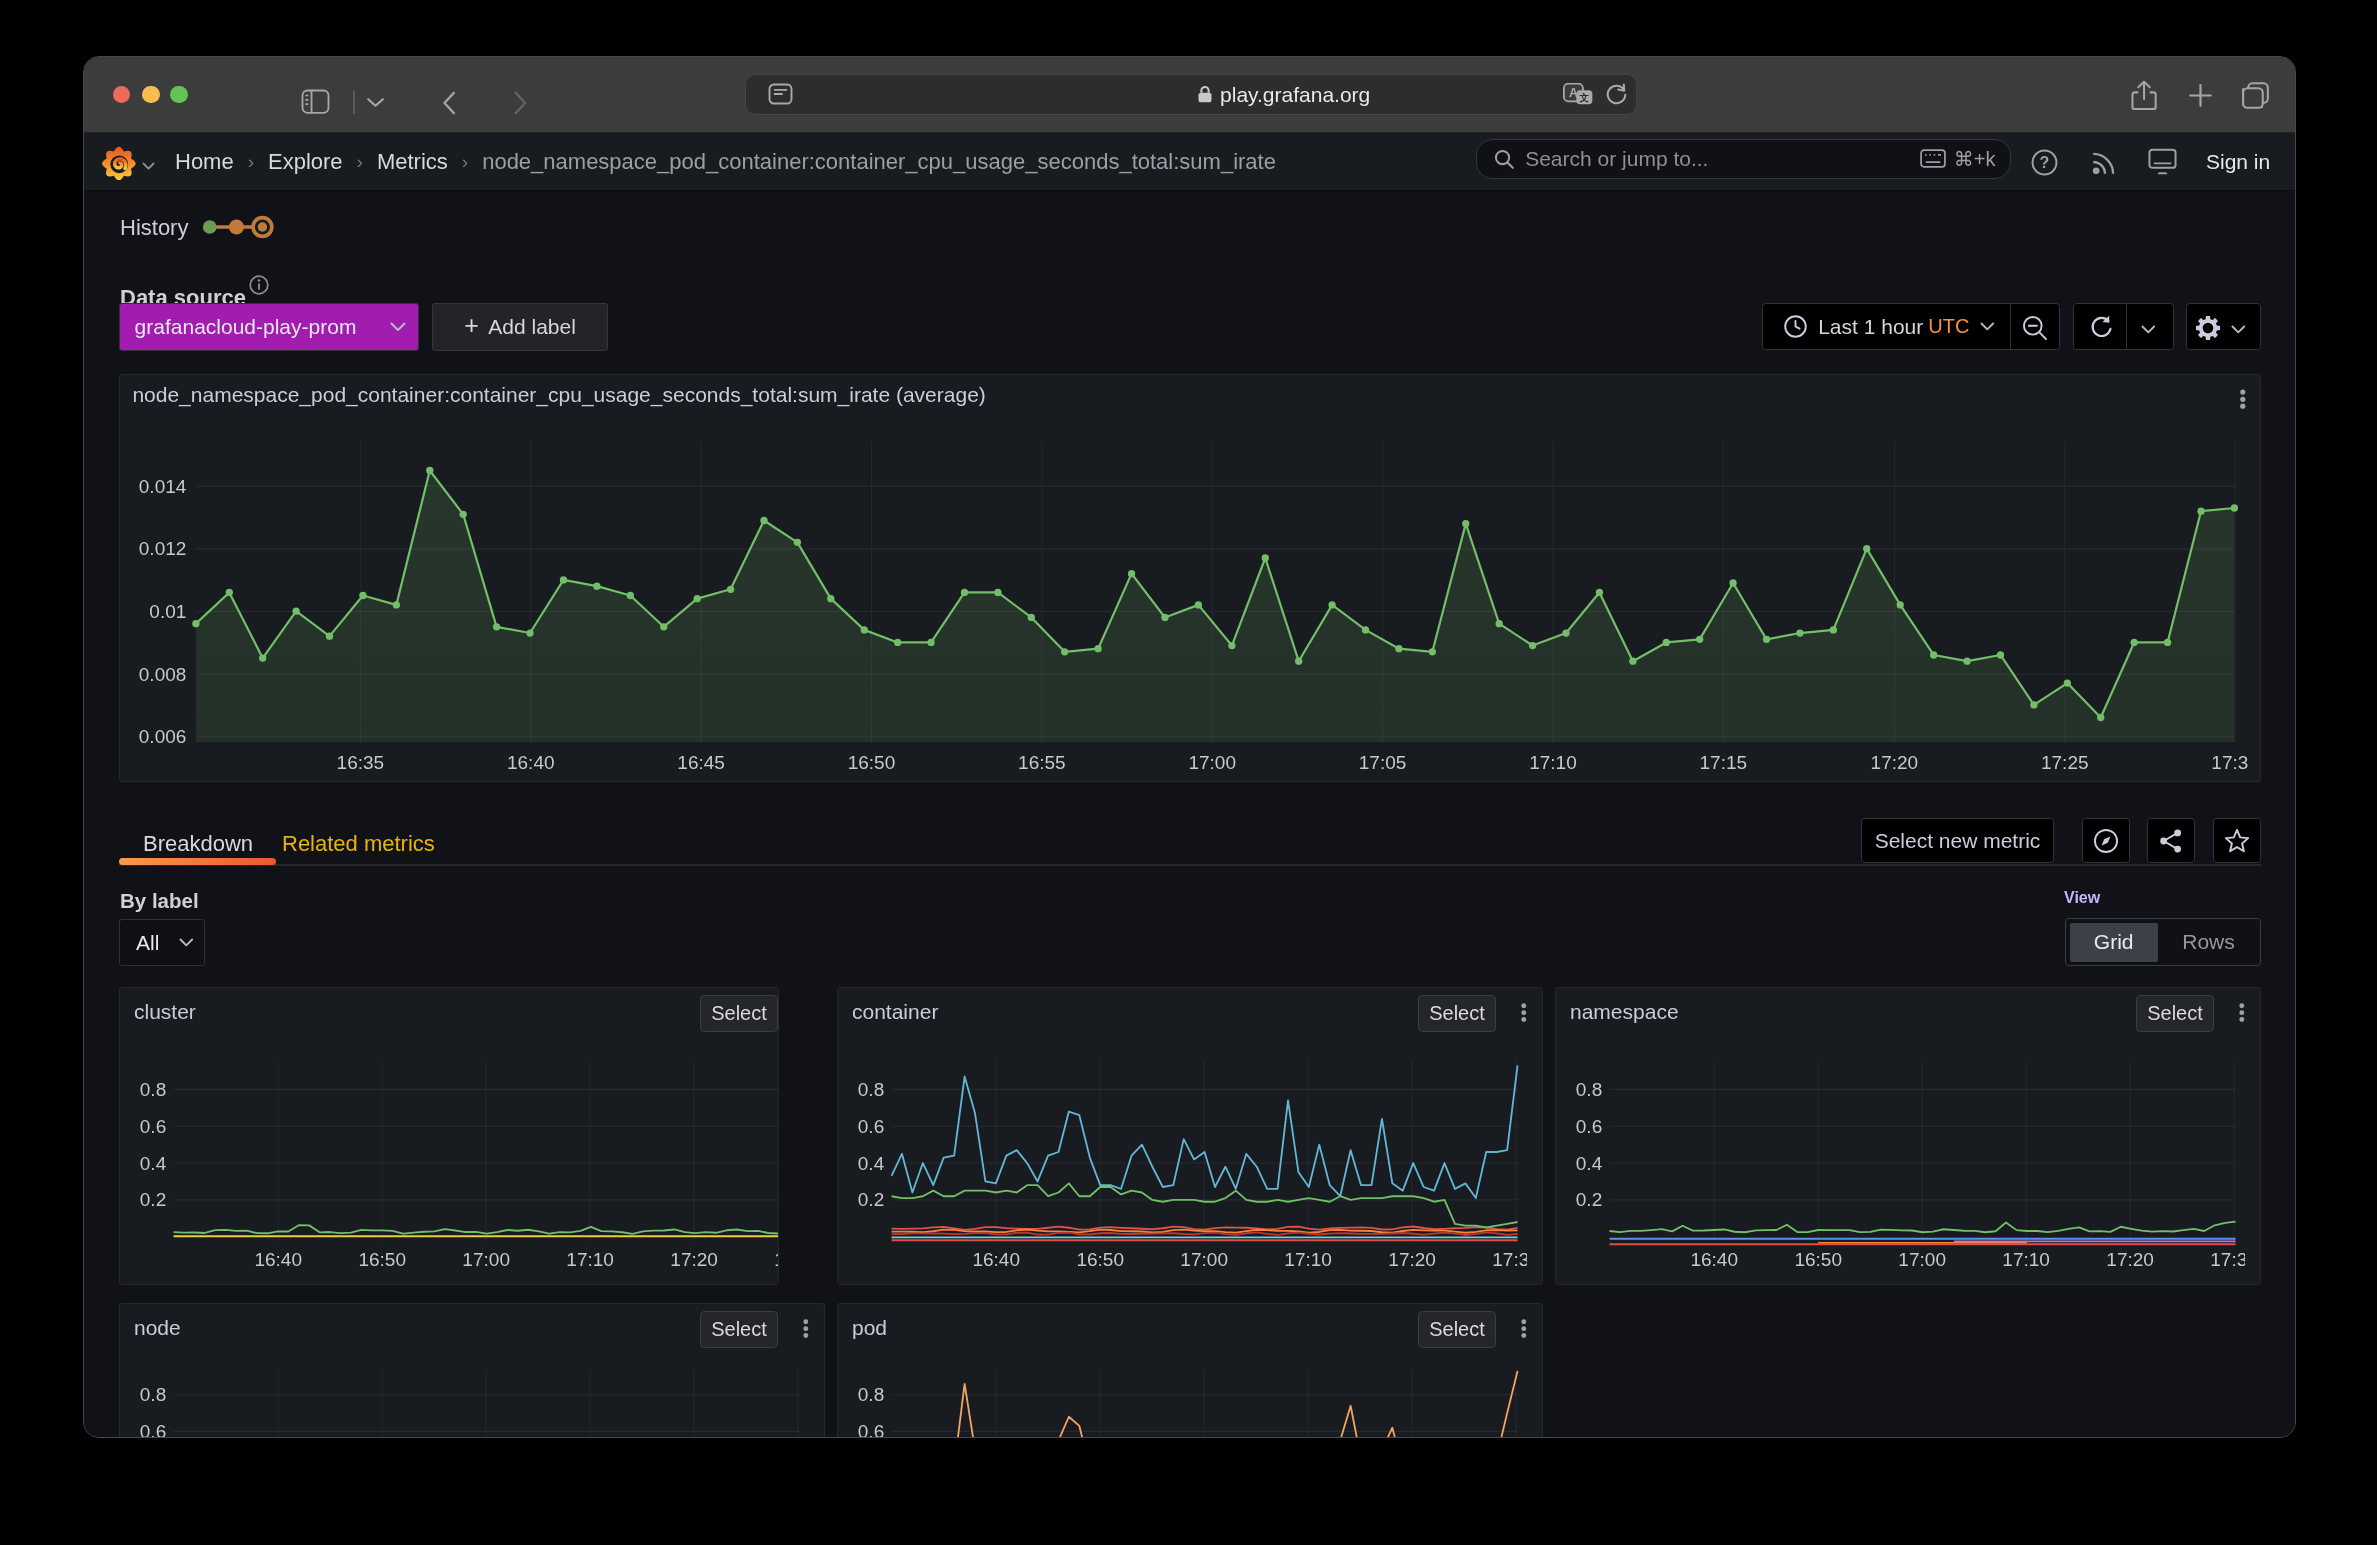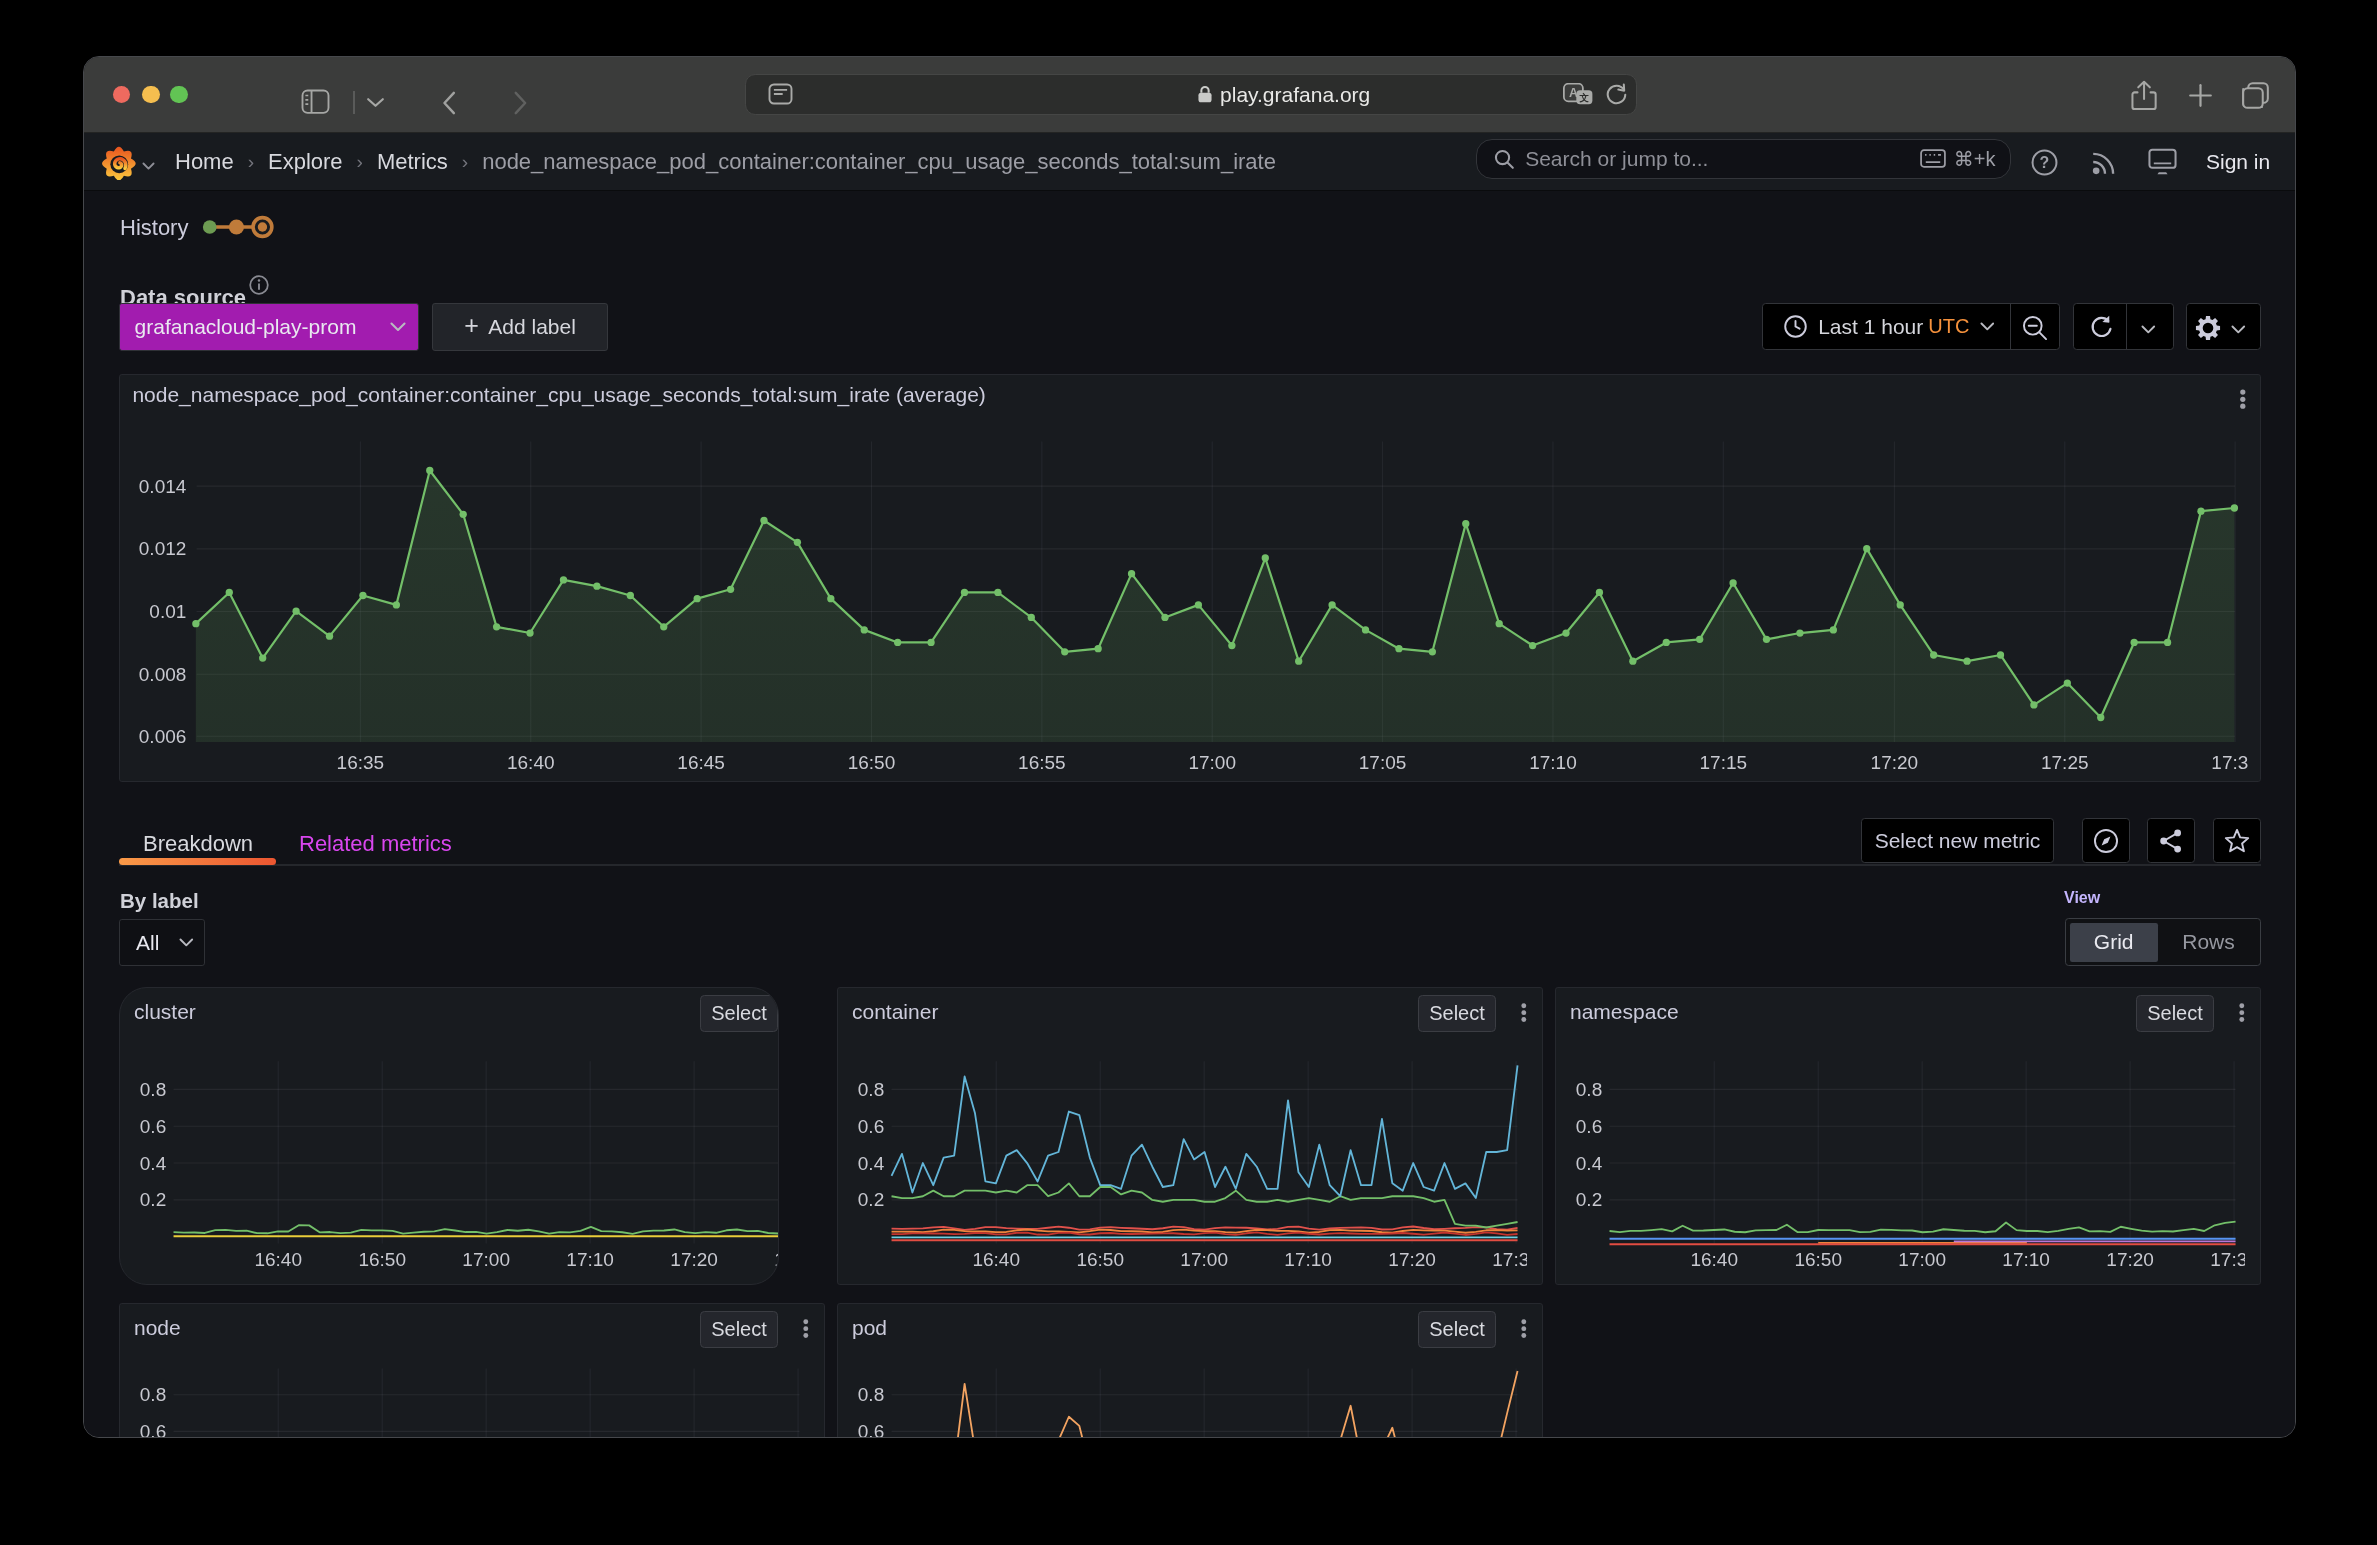--- a/index.html
+++ b/index.html
@@ -317,21 +317,21 @@
           <circle cx="2615.8" cy="451.2" r="5" fill="#73bf69"></circle>
           <circle cx="2661.5" cy="421.3" r="5" fill="#73bf69"></circle>
           <circle cx="2707.2" cy="468.4" r="5" fill="#73bf69"></circle>
           <circle cx="2752.9" cy="365.8" r="5" fill="#73bf69"></circle>
           <circle cx="2798.6" cy="365.8" r="5" fill="#73bf69"></circle>
           <circle cx="2844.3" cy="186.2" r="5" fill="#73bf69"></circle>
           <circle cx="2890.0" cy="181.9" r="5" fill="#73bf69"></circle>
         </svg>
 </div>
 <div class="abs" style="left:59px;top:640px;color:#d8d9de;font-size:22px;font-weight:500;">Breakdown</div>
-<div class="abs" style="left:215px;top:640px;color:#d946ef;font-size:22px;">Related metrics</div>
+<div class="abs" style="left:198px;top:640px;color:#eab308;font-size:22px;">Related metrics</div>
 <div class="abs" style="left:35px;top:673px;width:2142px;height:1.5px;background:#25272c;"></div>
 <div class="abs" style="left:35px;top:667px;width:157px;height:6.6px;border-radius:3.7px;background:linear-gradient(90deg,#fa9a48,#ec5631);"></div>
 <div class="tbtn" style="left:1777px;top:627px;width:193px;height:45px;justify-content:center;font-size:21px;">Select new metric</div>
 <div class="tbtn" style="left:1998px;top:627px;width:48px;height:45px;justify-content:center;">
         <svg width="28" height="28" viewBox="0 0 38 38" style="">
           <circle cx="19" cy="19" r="15" fill="none" stroke="#ccccdc" stroke-width="2.6"></circle>
           <path d="M25 13 L21.5 21.5 L13 25 L16.5 16.5 Z" fill="#ccccdc"></path>
         </svg>
       </div>
 <div class="tbtn" style="left:2063px;top:627px;width:48px;height:45px;justify-content:center;">
@@ -355,21 +355,21 @@
           <svg width="14.6" height="9.5" viewBox="0 0 20 13" style="">
             <path d="M2 2 L10 10 L18 2" fill="none" stroke="#b9bac1" stroke-width="2.6" stroke-linecap="round" stroke-linejoin="round"></path>
           </svg>
         </span>
       </div>
 <div class="abs" style="left:1980px;top:698px;color:#c4b5fd;font-size:16px;font-weight:bold;">View</div>
 <div class="abs" style="left:1981px;top:727px;width:196px;height:48px;border:0.7px solid #3a3d43;border-radius:3.7px;background:#101114;">
         <div class="abs" style="left:3.7px;top:3.7px;width:88px;height:39px;border-radius:2.2px;background:#3c4049;color:#eaeaf0;font-size:21px;font-weight:500;display:flex;align-items:center;justify-content:center;">Grid</div>
         <div class="abs" style="left:91px;top:0;width:103px;height:46px;color:#9698a0;font-size:21px;font-weight:500;display:flex;align-items:center;justify-content:center;">Rows</div>
       </div>
-<div class="panel" style="left:35px;top:796px;width:660px;height:298px;border-radius:28px;">
+<div class="panel" style="left:35px;top:796px;width:660px;height:298px;">
         <div class="ptitle" style="left:14px;top:11.7px;font-size:21px;">cluster</div>
         <div class="selbtn" style="left:580px;top:6.6px;width:78px;height:37px;">Select</div>
         <svg class="abs kebab" style="left:677px;top:12.4px;" width="17.6" height="26" viewBox="0 0 24 36">
           <circle cx="12" cy="8" r="3.4"></circle>
           <circle cx="12" cy="17.5" r="3.4"></circle>
           <circle cx="12" cy="27" r="3.4"></circle>
         </svg>
         <svg class="abs" style="left:0;top:0;" width="706" height="298" viewBox="0 0 964 407">
           <line x1="73" y1="138.5" x2="928" y2="138.5" stroke="rgba(204,204,220,0.08)" stroke-width="1.5"></line>
           <text x="63" y="147.5" font-size="26" fill="#c8c9d0" text-anchor="end">0.8</text>

